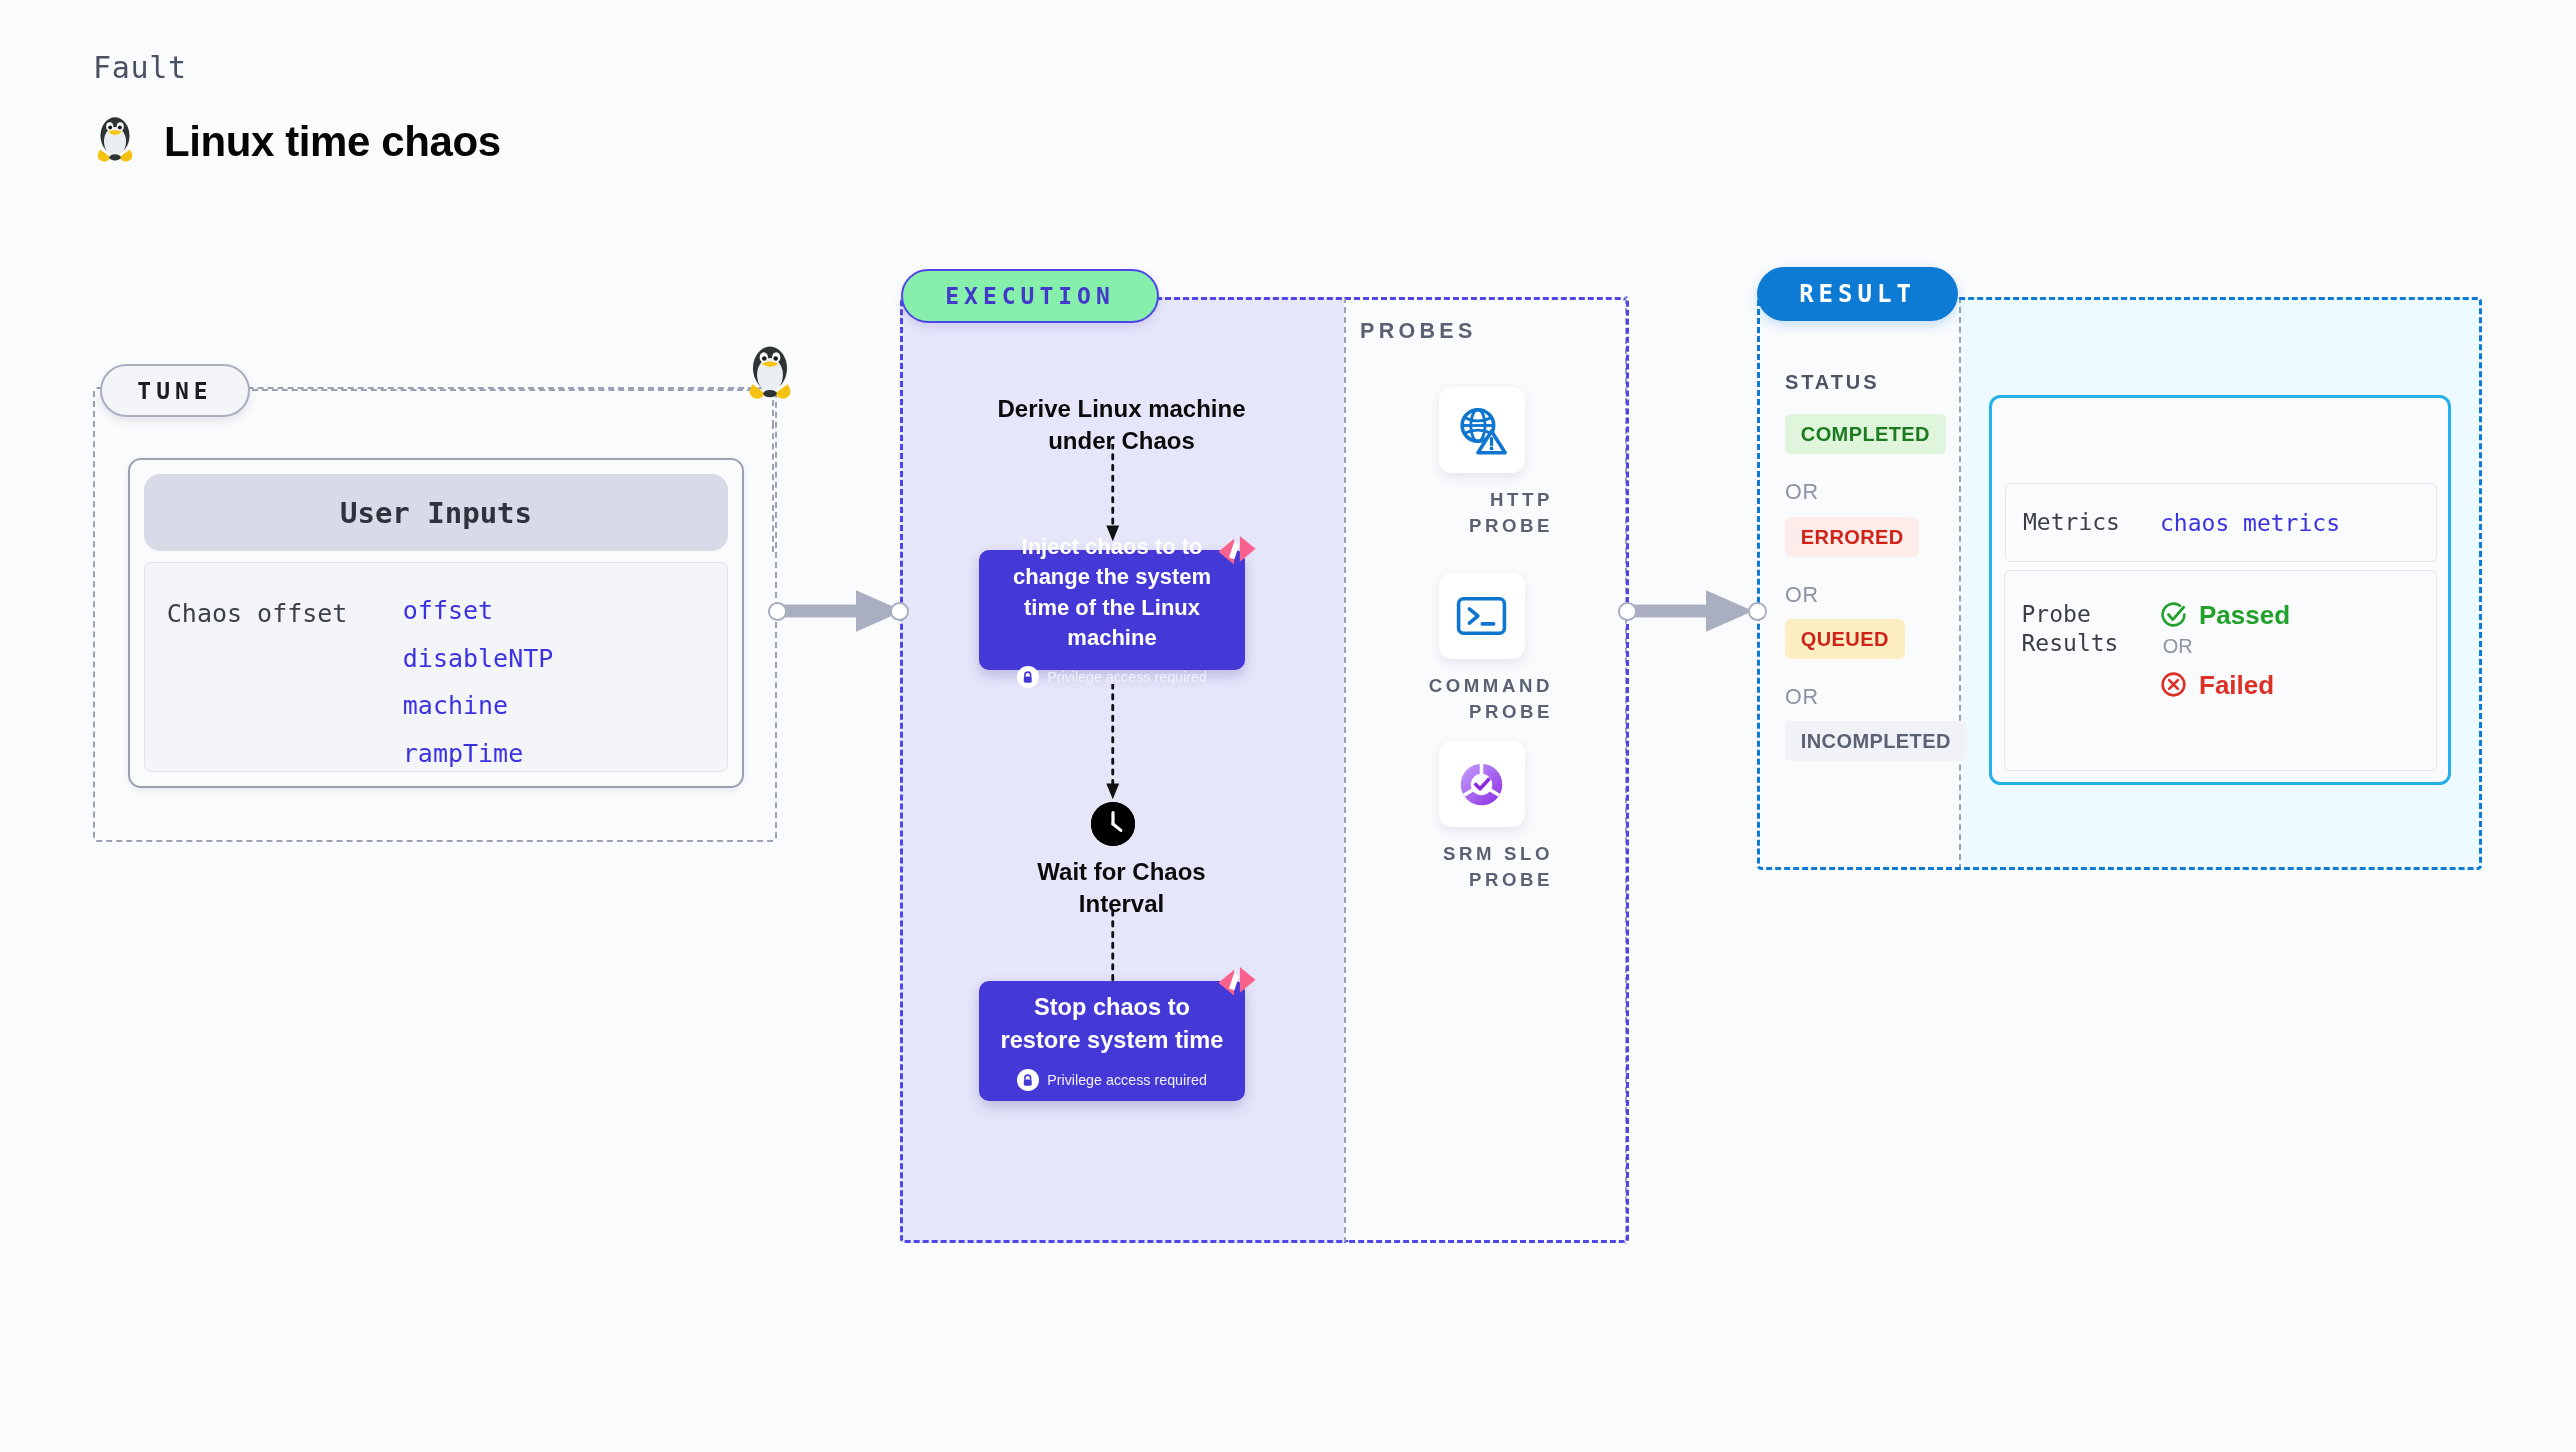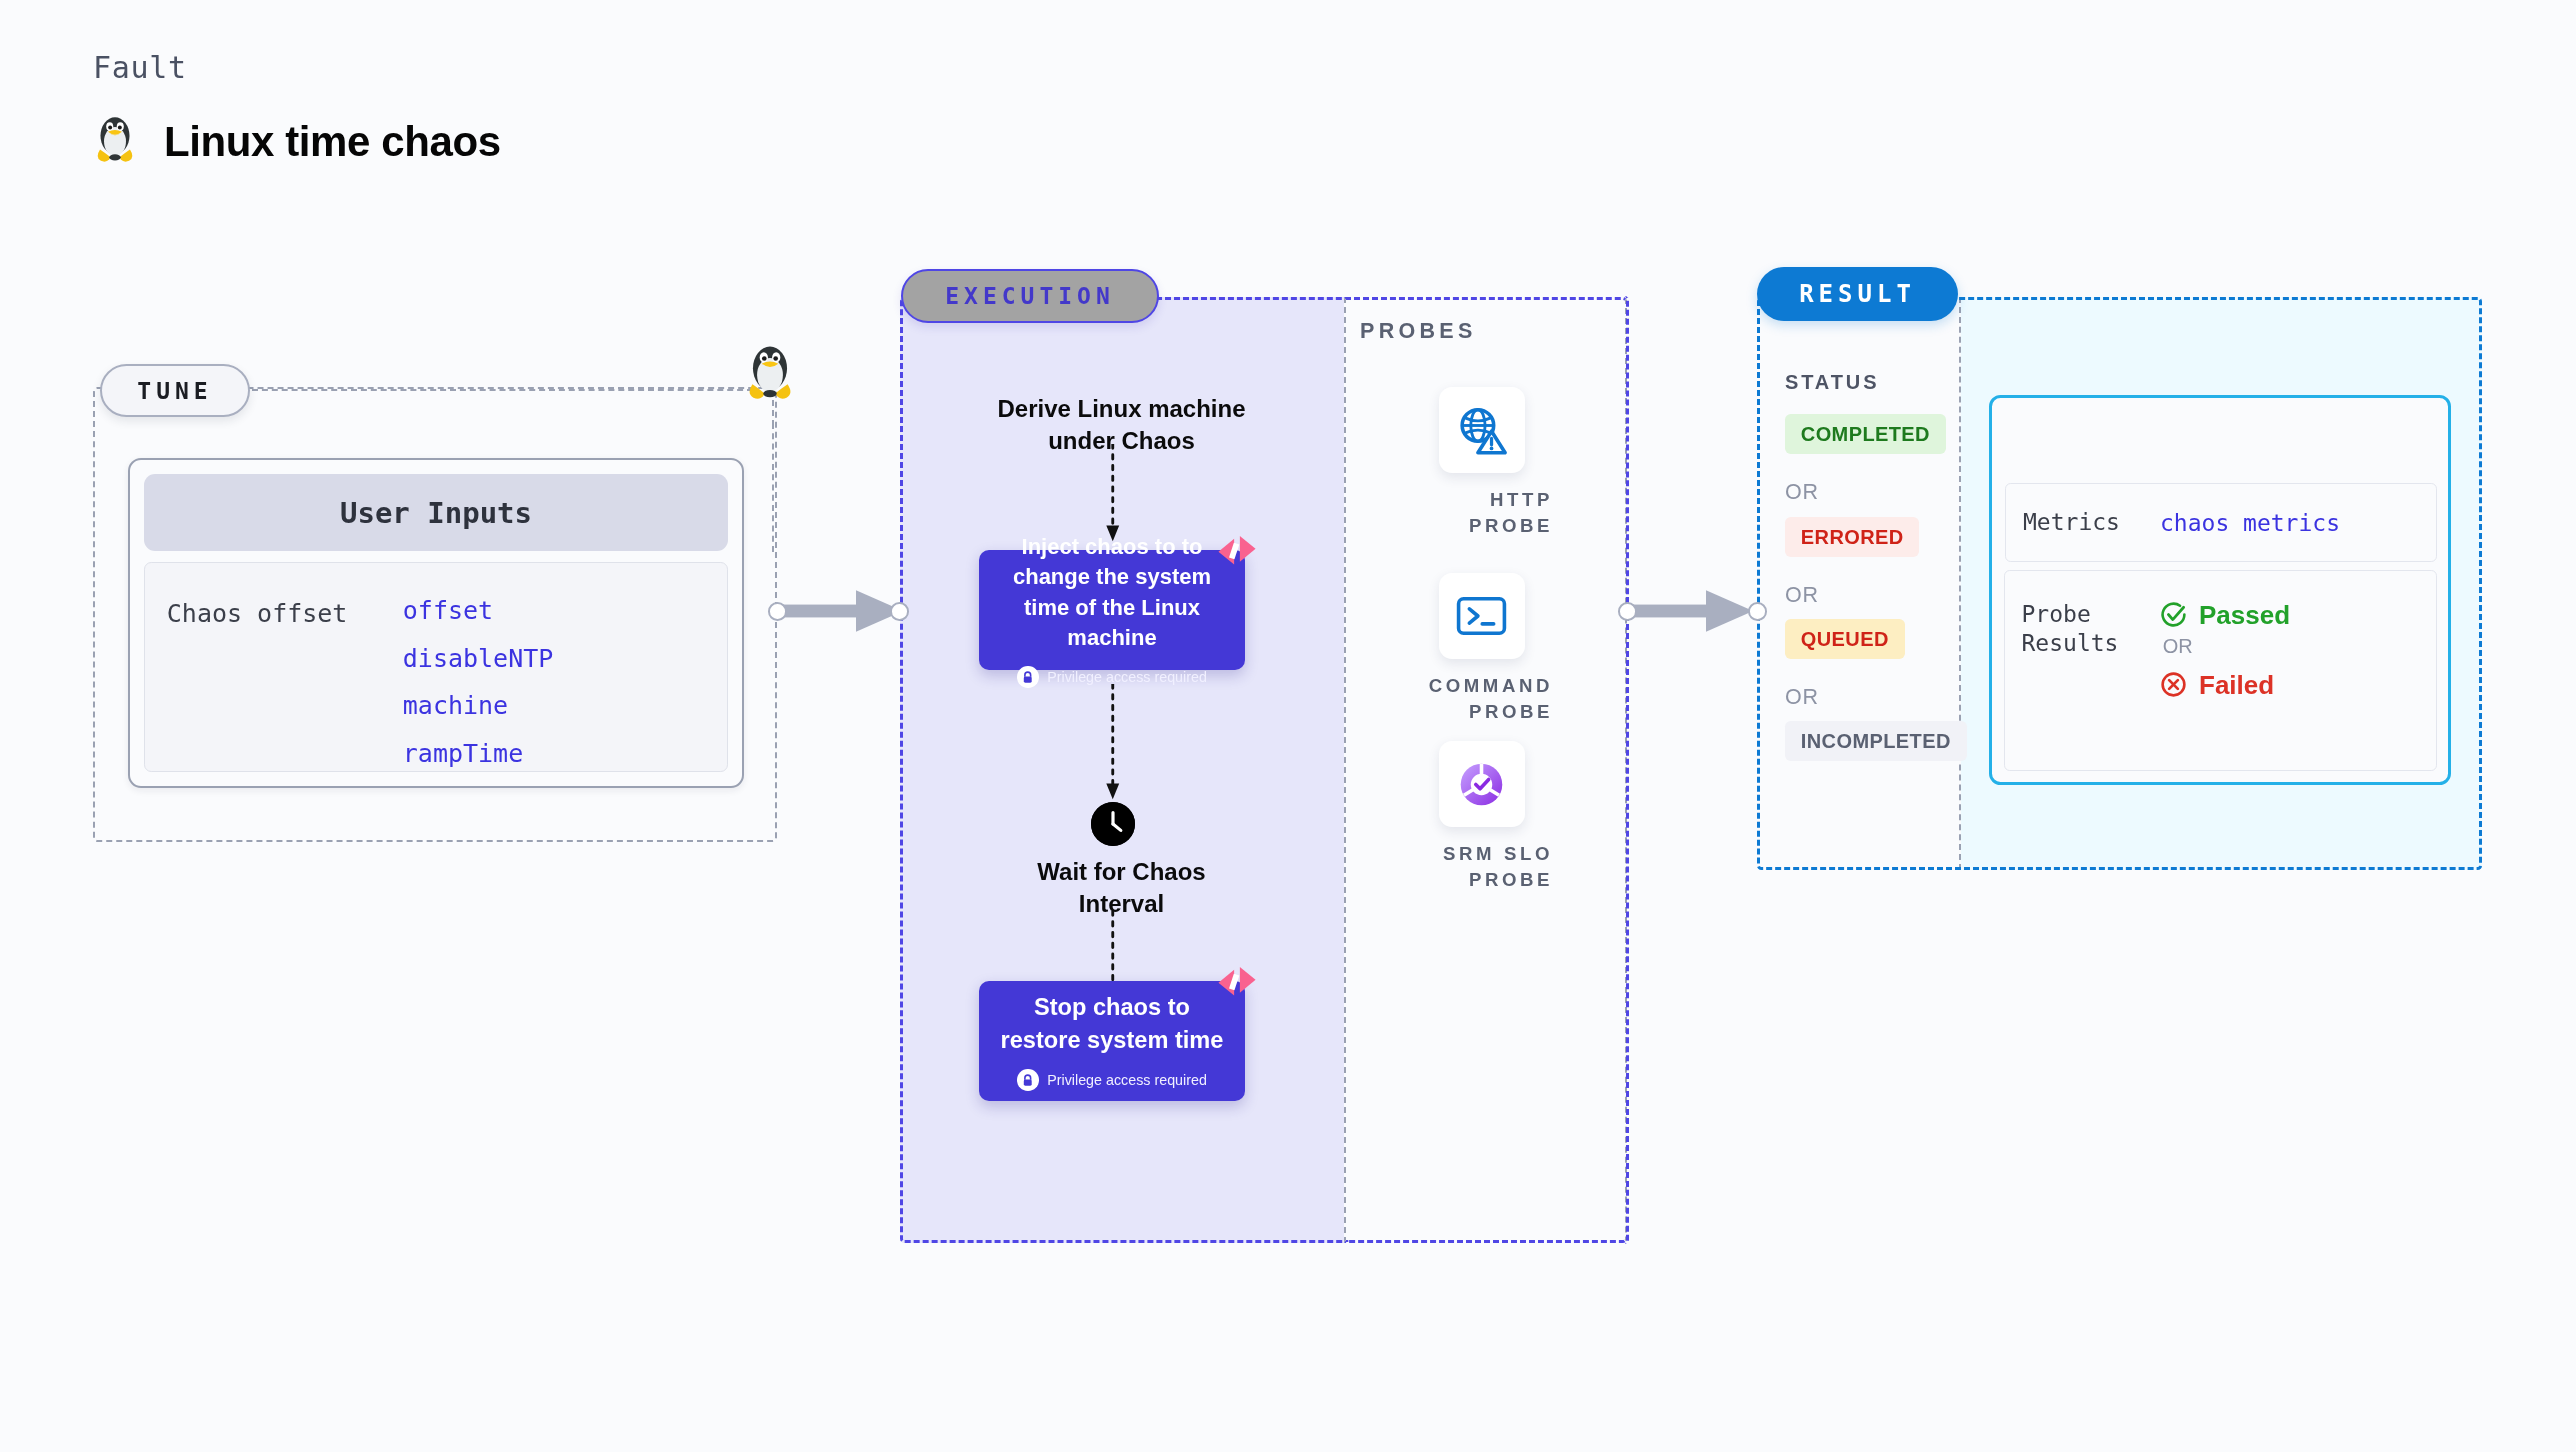--- a/index.html
+++ b/index.html
@@ -33,41 +33,41 @@
   .tag {
     position: absolute; display: flex; align-items: center; justify-content: center;
     border-radius: 716px; font-family: "DejaVu Sans Mono", monospace;
     font-weight: 700; letter-spacing: 5px; white-space: nowrap; z-index: 6;
   }
   .tag-tune {
     background: #f4f5f9; border: 2.9px solid #a9afc0; color: #1b1d23;
     box-shadow: 0 4.3px 10px rgba(30,35,60,.10);
   }
   .tag-exec {
-    background: #a3a3a3; border: 2.9px solid #4f46e5; color: #4338ca;
+    background: #86efac; border: 2.9px solid #4f46e5; color: #4338ca;
     box-shadow: 0 4.3px 10px rgba(60,50,180,.13);
   }
   .tag-result {
     background: #0d7ad3; border: none; color: #ffffff;
     box-shadow: 0 4.3px 11.5px rgba(13,122,211,.22);
   }
 
   
   #tune-region {
     position: absolute; left: 93px; top: 387px; width: 684px; height: 455px;
     border: 2.9px dashed #9aa1b2; border-radius: 4.3px; background: transparent;
   }
   #tune-card {
     position: absolute; left: 128px; top: 458px; width: 616px; height: 330px;
     background: #fafbfd; border: 2.9px solid #9aa1b2; border-radius: 13px;
     box-shadow: 0 2.1px 7.2px rgba(30,35,60,.07);
   }
   #tune-card-hdr {
     position: absolute; left: 14.3px; top: 14.3px; right: 14.3px; height: 77px;
-    background: #d8dae8; border-radius: 11px;
+    background: #d8dae8; border-radius: 16px;
     display: flex; align-items: center; justify-content: center;
     font-family: "DejaVu Sans Mono", monospace; font-size: 29px;
     font-weight: 700; color: #2e323d;
   }
   #tune-card-body {
     position: absolute; left: 14.3px; top: 102px; right: 14.3px; bottom: 14.3px;
     background: #f4f5f9; border: 1.4px solid #dfe2ea; border-radius: 7.2px;
     display: flex; padding: 33px 0 0 21.5px;
   }
   #chaos-label {

